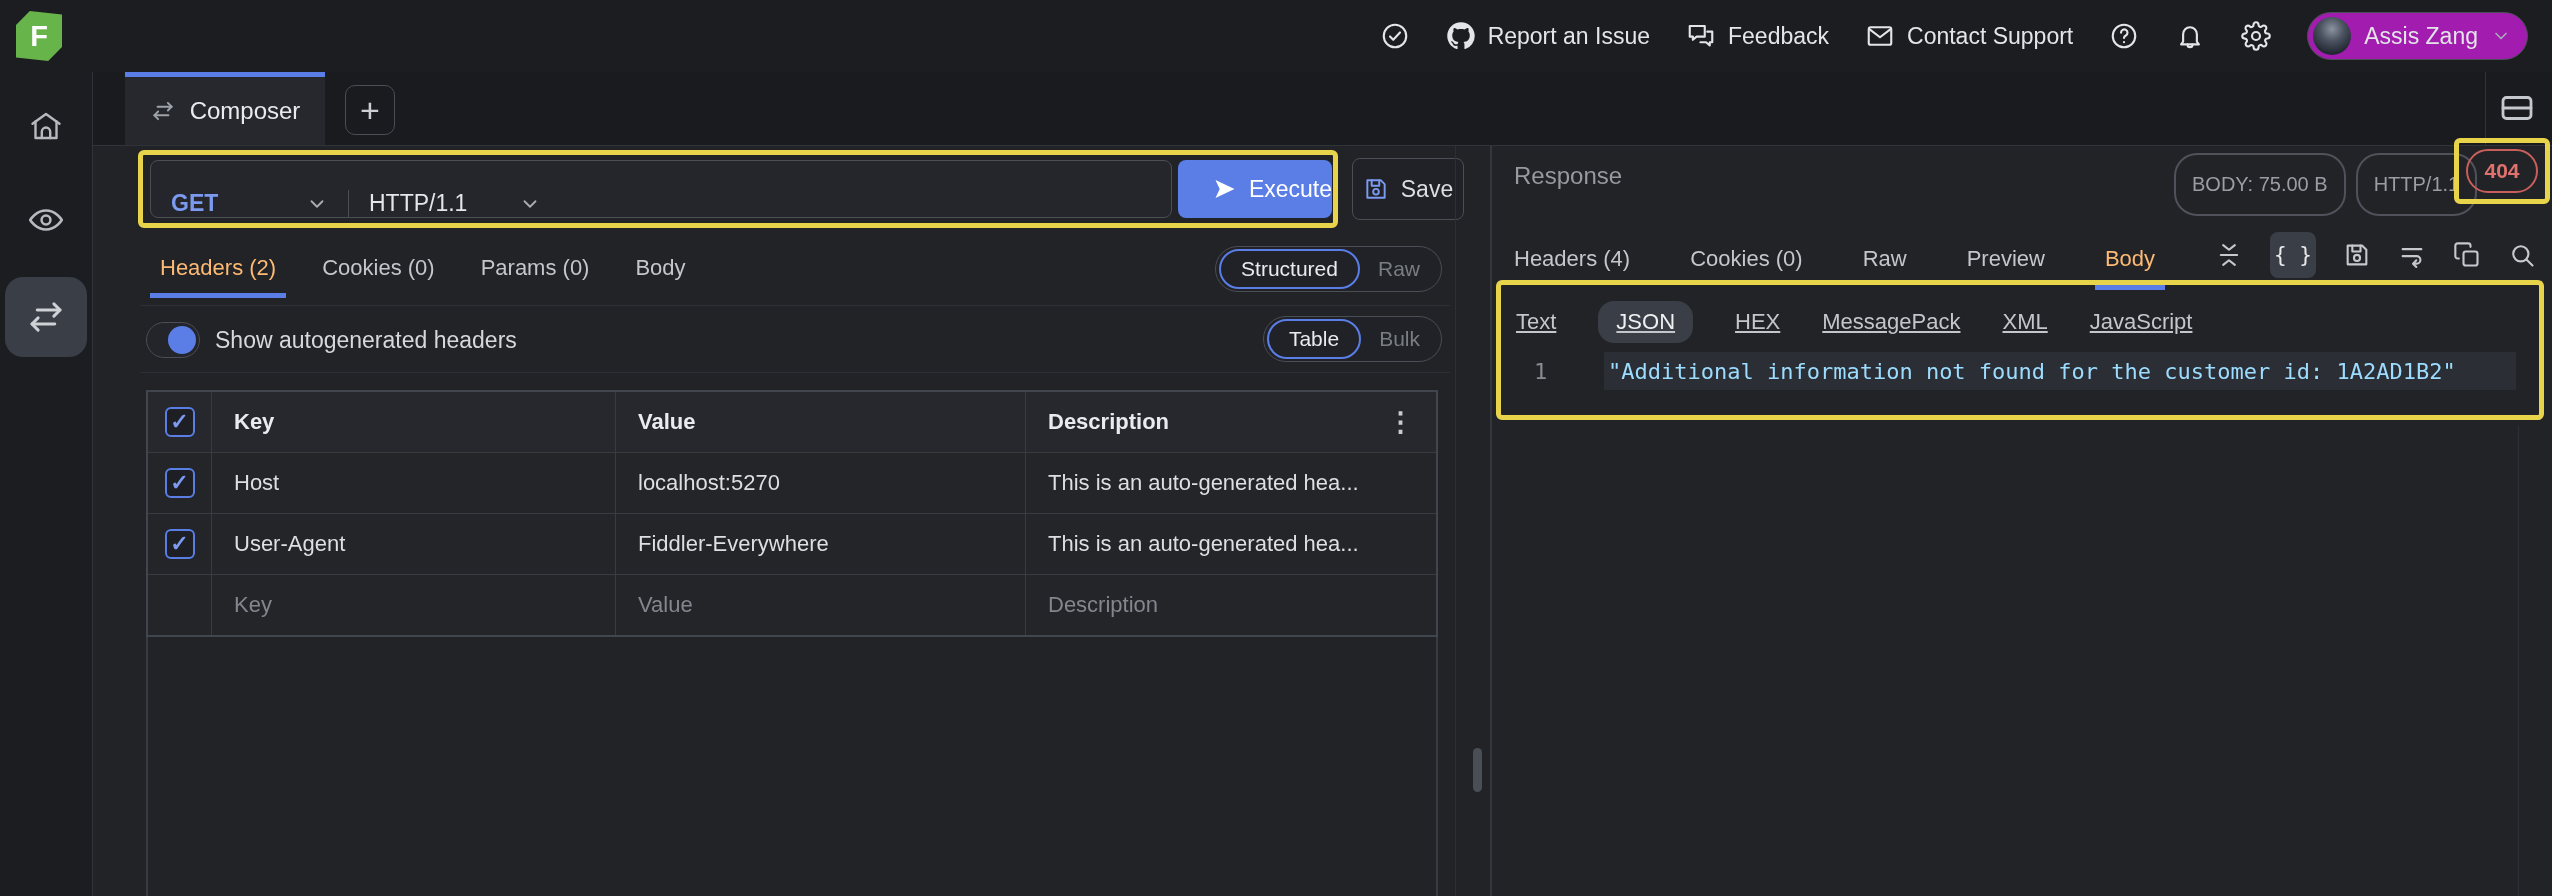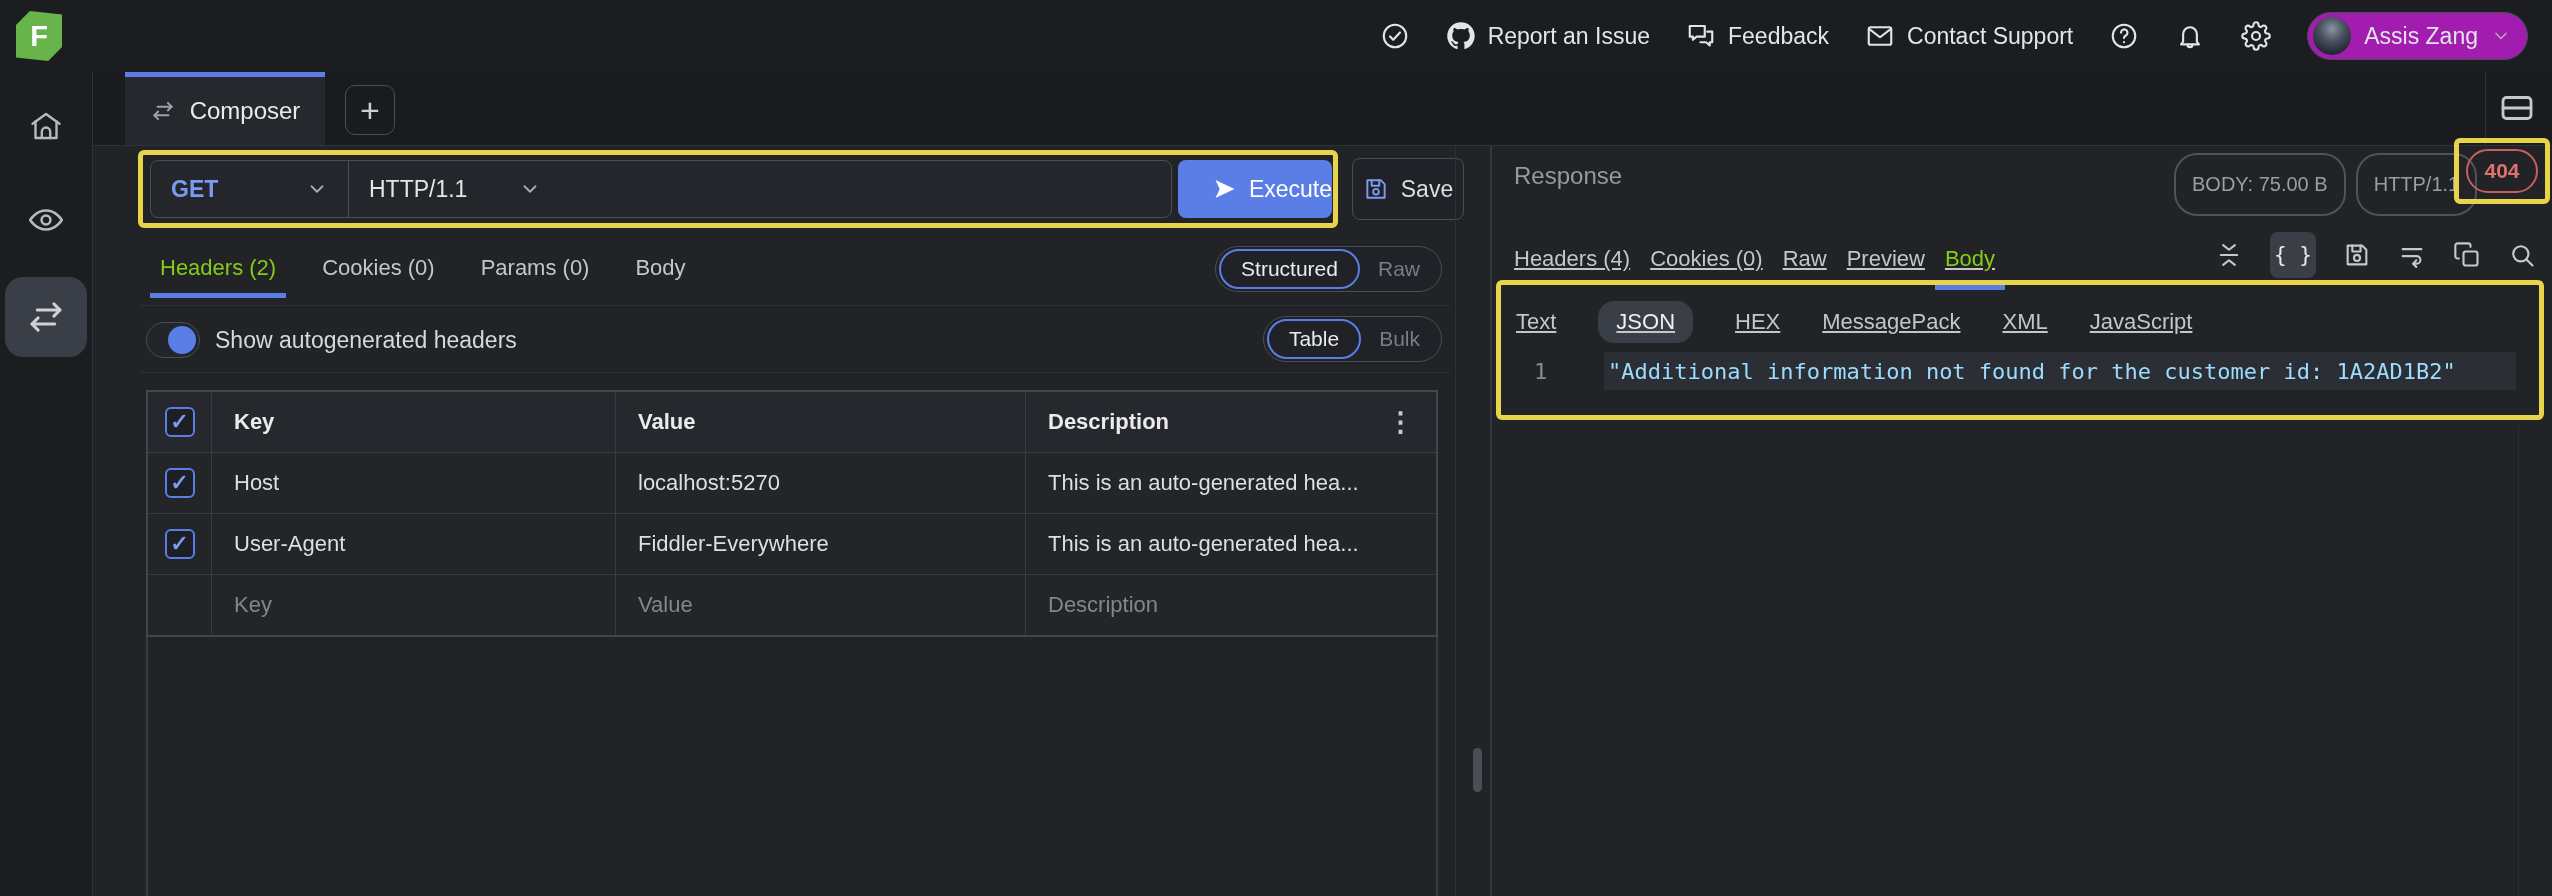--- a/index.html
+++ b/index.html
@@ -43,42 +43,42 @@
 
   
   .panel{position:absolute;top:146px;bottom:0;background:#212327;}
   .panel-left{left:93px;width:1397px;}
   .panel-right{left:1492px;right:0;}
   .vdivider{position:absolute;left:1490px;top:146px;bottom:0;width:2px;background:#33363c;}
   .hl{position:absolute;border:5px solid #e8d44a;border-radius:6px;box-sizing:border-box;pointer-events:none;z-index:5;}
 
   
   .req-group{position:absolute;left:57px;top:14px;width:1022px;height:58px;border:1px solid #4a4e55;
-             border-radius:8px;background:#24262b;display:flex;box-sizing:border-box;overflow:hidden;}
+             border-radius:8px;background:#24262b;display:flex;box-sizing:border-box;overflow:hidden;align-items:flex-end;}
   .req-method{width:198px;display:flex;align-items:center;justify-content:space-between;padding:0 20px;
               box-sizing:border-box;border-right:1px solid #4a4e55;color:#7b9af0;font-weight:700;font-size:23px;}
   .req-url{flex:1;background:#1d1f24;border-right:1px solid #4a4e55;display:flex;align-items:center;}
   .req-url input{width:100%;background:transparent;border:none;outline:none;color:#e4e6e9;
                  font-size:23px;font-family:inherit;padding:0 18px;}
   .req-http{width:212px;display:flex;align-items:center;justify-content:space-between;padding:0 20px;
             box-sizing:border-box;color:#e4e6e9;font-size:23px;}
   .chev{color:#a9acb2;}
   .btn-execute{position:absolute;left:1085px;top:14px;width:154px;height:58px;background:#5a7de6;
                border-radius:8px;display:flex;align-items:center;justify-content:flex-end;gap:12px;
                color:#fff;font-size:23px;}
   .btn-save{position:absolute;left:1259px;top:12px;width:112px;height:62px;border:1px solid #4a4e55;
             border-radius:8px;display:flex;align-items:center;justify-content:center;gap:12px;
             color:#dcdee2;font-size:23px;background:#202227;box-sizing:border-box;}
   .btn-save .icon{color:#7b9af0;}
 
   
   .rtabs{position:absolute;left:67px;top:92px;height:60px;display:flex;align-items:center;gap:46px;
          font-size:22px;color:#c3c6ca;}
   .rtab{position:relative;height:100%;display:flex;align-items:center;}
-  .rtab.active{color:#84cc16;}
+  .rtab.active{color:#fdba74;}
   .rtab.active::after{content:"";position:absolute;left:-10px;right:-10px;bottom:0;height:5px;background:#5a7de6;}
 
   .capsule{position:absolute;height:46px;border:1px solid #4a4e55;border-radius:25px;display:flex;
            align-items:center;padding:0 3px;box-sizing:border-box;font-size:21px;background:#202227;}
   .cap-on{border:2px solid #5a7de6;border-radius:21px;padding:6px 20px;color:#eaebed;}
   .cap-off{padding:6px 18px;color:#797d84;}
 
   .hdiv{position:absolute;left:47px;right:40px;height:1px;background:#2c2f35;}
 
   .switch{position:absolute;left:53px;top:176px;width:54px;height:36px;border:1px solid #4a4e55;
@@ -110,22 +110,22 @@
 
   
   .resp-title{position:absolute;left:22px;top:16px;font-size:24px;color:#97999f;}
   .resp-pills{position:absolute;left:682px;top:7px;display:flex;gap:10px;align-items:center;}
   .pill{border:2px solid #4f525a;border-radius:23px;padding:18px 16px;font-size:20px;color:#9a9da3;white-space:nowrap;}
   .hl-404{position:absolute;left:2454px;top:138px;width:96px;height:66px;display:flex;align-items:center;
           justify-content:center;}
   .status-pill{width:72px;height:44px;border:2px solid #c95f5c;border-radius:23px;color:#e0716d;
                font-weight:700;font-size:21px;display:flex;align-items:center;justify-content:center;
                box-sizing:border-box;}
-  .resp-tabs{position:absolute;left:22px;top:82px;height:62px;display:flex;align-items:center;gap:20px;
-             font-size:22px;color:#c3c6ca;text-decoration:underline;}
+  .resp-tabs{position:absolute;left:22px;top:82px;height:62px;display:flex;align-items:center;gap:60px;
+             font-size:22px;color:#c3c6ca;}
   .resp-icons{position:absolute;right:16px;top:86px;display:flex;align-items:center;gap:27px;color:#c5c8cd;}
   .braces-box{width:46px;height:46px;background:#3a3e46;border-radius:8px;display:flex;align-items:center;
               justify-content:center;font-family:"DejaVu Sans Mono",monospace;font-size:21px;color:#e9eaec;}
   .fmt-tabs{position:absolute;left:24px;top:146px;height:60px;display:flex;align-items:center;gap:42px;
             font-size:22px;color:#c3c6ca;text-decoration:underline;}
   .fmt-active{background:#3a3e46;border-radius:16px;padding:8px 18px;color:#eef0f2;}
   .code-line{position:absolute;left:0;top:206px;height:38px;width:100%;
              font-family:"DejaVu Sans Mono",monospace;font-size:22px;}
   .line-no{position:absolute;left:42px;top:0;height:38px;display:flex;align-items:center;color:#878c93;}
   .line-text{position:absolute;left:112px;width:912px;height:38px;background:#2b2e35;display:flex;

